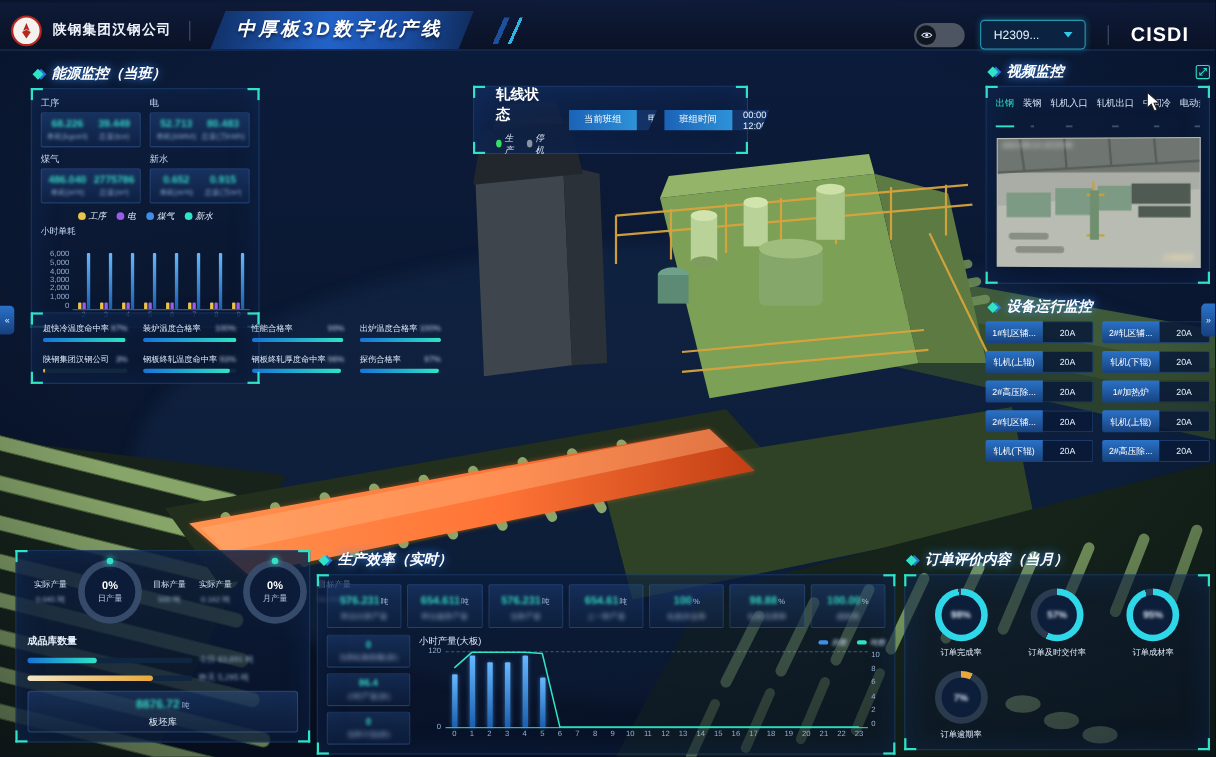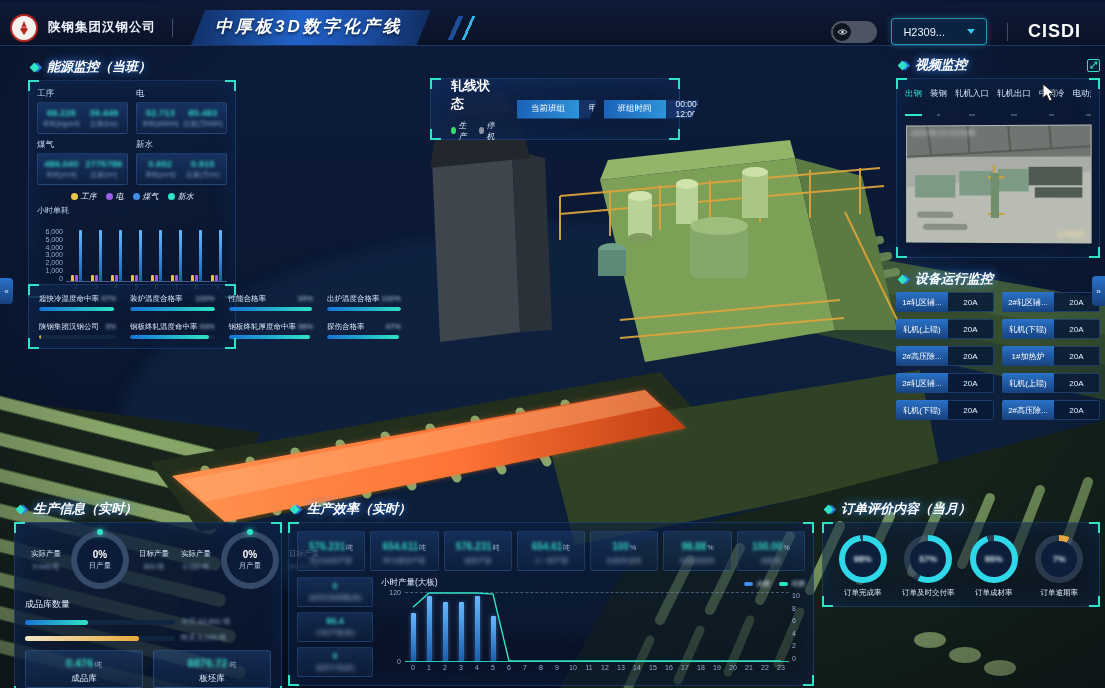--- a/index.html
+++ b/index.html
@@ -99,21 +99,21 @@
   .g-lab{margin-bottom:3px}
   .g-val{color:#9fb8d8;font-size:7px}
   .g-ring-wrap{position:relative;width:58px;height:58px;flex:none}
   .g-ring{position:absolute;inset:0;border-radius:50%}
   .g-hole{position:absolute;inset:6px;border-radius:50%;background:#0c1c38}
   .g-dot{position:absolute;top:-2px;left:50%;transform:translateX(-50%);width:6px;height:6px;border-radius:50%;
     background:#2fe3c6;box-shadow:0 0 6px #2fe3c6}
   .g-center{position:absolute;inset:0;display:flex;flex-direction:column;align-items:center;justify-content:center;gap:1px}
   .g-center b{font-size:10px;color:#fff}
   .g-center span{font-size:7.5px;color:#b9cdea}
-  .inv-title{font-size:9px;color:#e6eefc;margin:9px 0 6px;font-weight:normal}
+  .inv-title{font-size:9px;color:#e6eefc;margin:9px 0 6px;font-weight:bold}
   .inv-row{display:flex;align-items:center;gap:6px;margin-bottom:6px}
   .inv-track{width:150px;height:5px;background:#10253f;border-radius:3px;position:relative;flex:none}
   .inv-fill{position:absolute;left:0;top:0;bottom:0;border-radius:3px}
   .inv-fill.teal{background:linear-gradient(90deg,#1673d8,#2fe3c6)}
   .inv-fill.orange{background:linear-gradient(90deg,#f3e7c6,#e8a83a)}
   .inv-lab{font-size:7.5px;color:#9fb8d8;white-space:nowrap}
   .p-cards{display:flex;gap:10px;margin-top:7px}
   .p-card{flex:1;height:38px;background:linear-gradient(180deg,rgba(44,88,160,.35),rgba(16,36,70,.58));
     border:1px solid rgba(84,144,224,.3);border-radius:3px;display:flex;flex-direction:column;
     align-items:center;justify-content:center;gap:2px}
@@ -192,21 +192,21 @@
     box-shadow:0 0 4px rgba(90,170,255,.5)}
   #out-line{position:absolute;inset:0;width:100%;height:100%;overflow:visible}
   .c-right{width:16px;display:flex;flex-direction:column;justify-content:space-between;align-items:flex-start;
     font-size:7px;color:#93aed2;padding-left:3px;flex:none}
   .c-x{display:flex;padding:2px 16px 0 24px}
   .c-x span{flex:1;text-align:center;font-size:7px;color:#93aed2}
 
   
   #p-orders{left:822px;top:500px;width:278px}
   #p-orders .box{padding:12px 8px 8px;background:linear-gradient(165deg,rgba(12,28,58,.55),rgba(8,18,40,.45))}
-  .d-grid{display:grid;grid-template-columns:1fr 1fr 1fr 1fr;gap:12px 2px}
+  .d-grid{display:grid;grid-template-columns:1fr 1fr 1fr;gap:12px 2px}
   .d-cell{display:flex;flex-direction:column;align-items:center;gap:5px}
   .d-ring{position:relative;width:48px;height:48px;border-radius:50%}
   .d-hole{position:absolute;inset:6px;border-radius:50%;background:#0d1e3a}
   .d-val{position:absolute;inset:0;display:flex;align-items:center;justify-content:center;font-size:9px;
     color:#eaf3ff;font-weight:bold}
   .d-lab{font-size:7.5px;color:#e2ecfa;white-space:nowrap}
 
   
   #cursor{position:absolute;left:1042px;top:84px;z-index:50}
   .edge-left{position:absolute;left:0;top:278px;width:13px;height:26px;z-index:25;
@@ -603,24 +603,20 @@
           </div>
           <div class="q-track">
               <i class="q-fill" style="width: 97%;"></i>
             </div>
         </div>
         </div>
     </div>
   </section>
 
   <section class="panel" id="p-production">
-    <div class="p-title">
-      <span class="dmd"></span>
-      <span>生产信息（实时）</span>
-    </div>
     <div class="box"><i class="br"></i>
       <div class="g-row">
           <div class="gauge">
           <div class="g-side">
             <div class="g-lab">实际产量</div>
             <div class="g-val bl">0.045 吨</div>
           </div>
           <div class="g-ring-wrap">
             <div class="g-ring" style="background: conic-gradient(rgb(47, 227, 198) 0%, rgba(56, 76, 108, 0.95) 0deg);"></div>
               <span class="g-hole"></span>
@@ -664,24 +660,20 @@
           <span class="inv-lab bl">今日 63,891 吨</span>
         </div>
           <div class="inv-row">
           <div class="inv-track">
               <i class="inv-fill orange" style="width: 76%;"></i>
             </div>
           <span class="inv-lab bl">昨天 5,295 吨</span>
         </div>
         </div>
       <div class="p-cards">
-          <div class="p-card">
-          <div class="pc-val"><b class="bl">0.476</b><span>吨</span></div>
-          <div class="pc-lab">成品库</div>
-        </div>
           <div class="p-card">
           <div class="pc-val"><b class="bl">8876.72</b><span>吨</span></div>
           <div class="pc-lab">板坯库</div>
         </div>
         </div>
     </div>
   </section>
 
   <section class="panel" id="p-linestatus">
     <div class="box">

